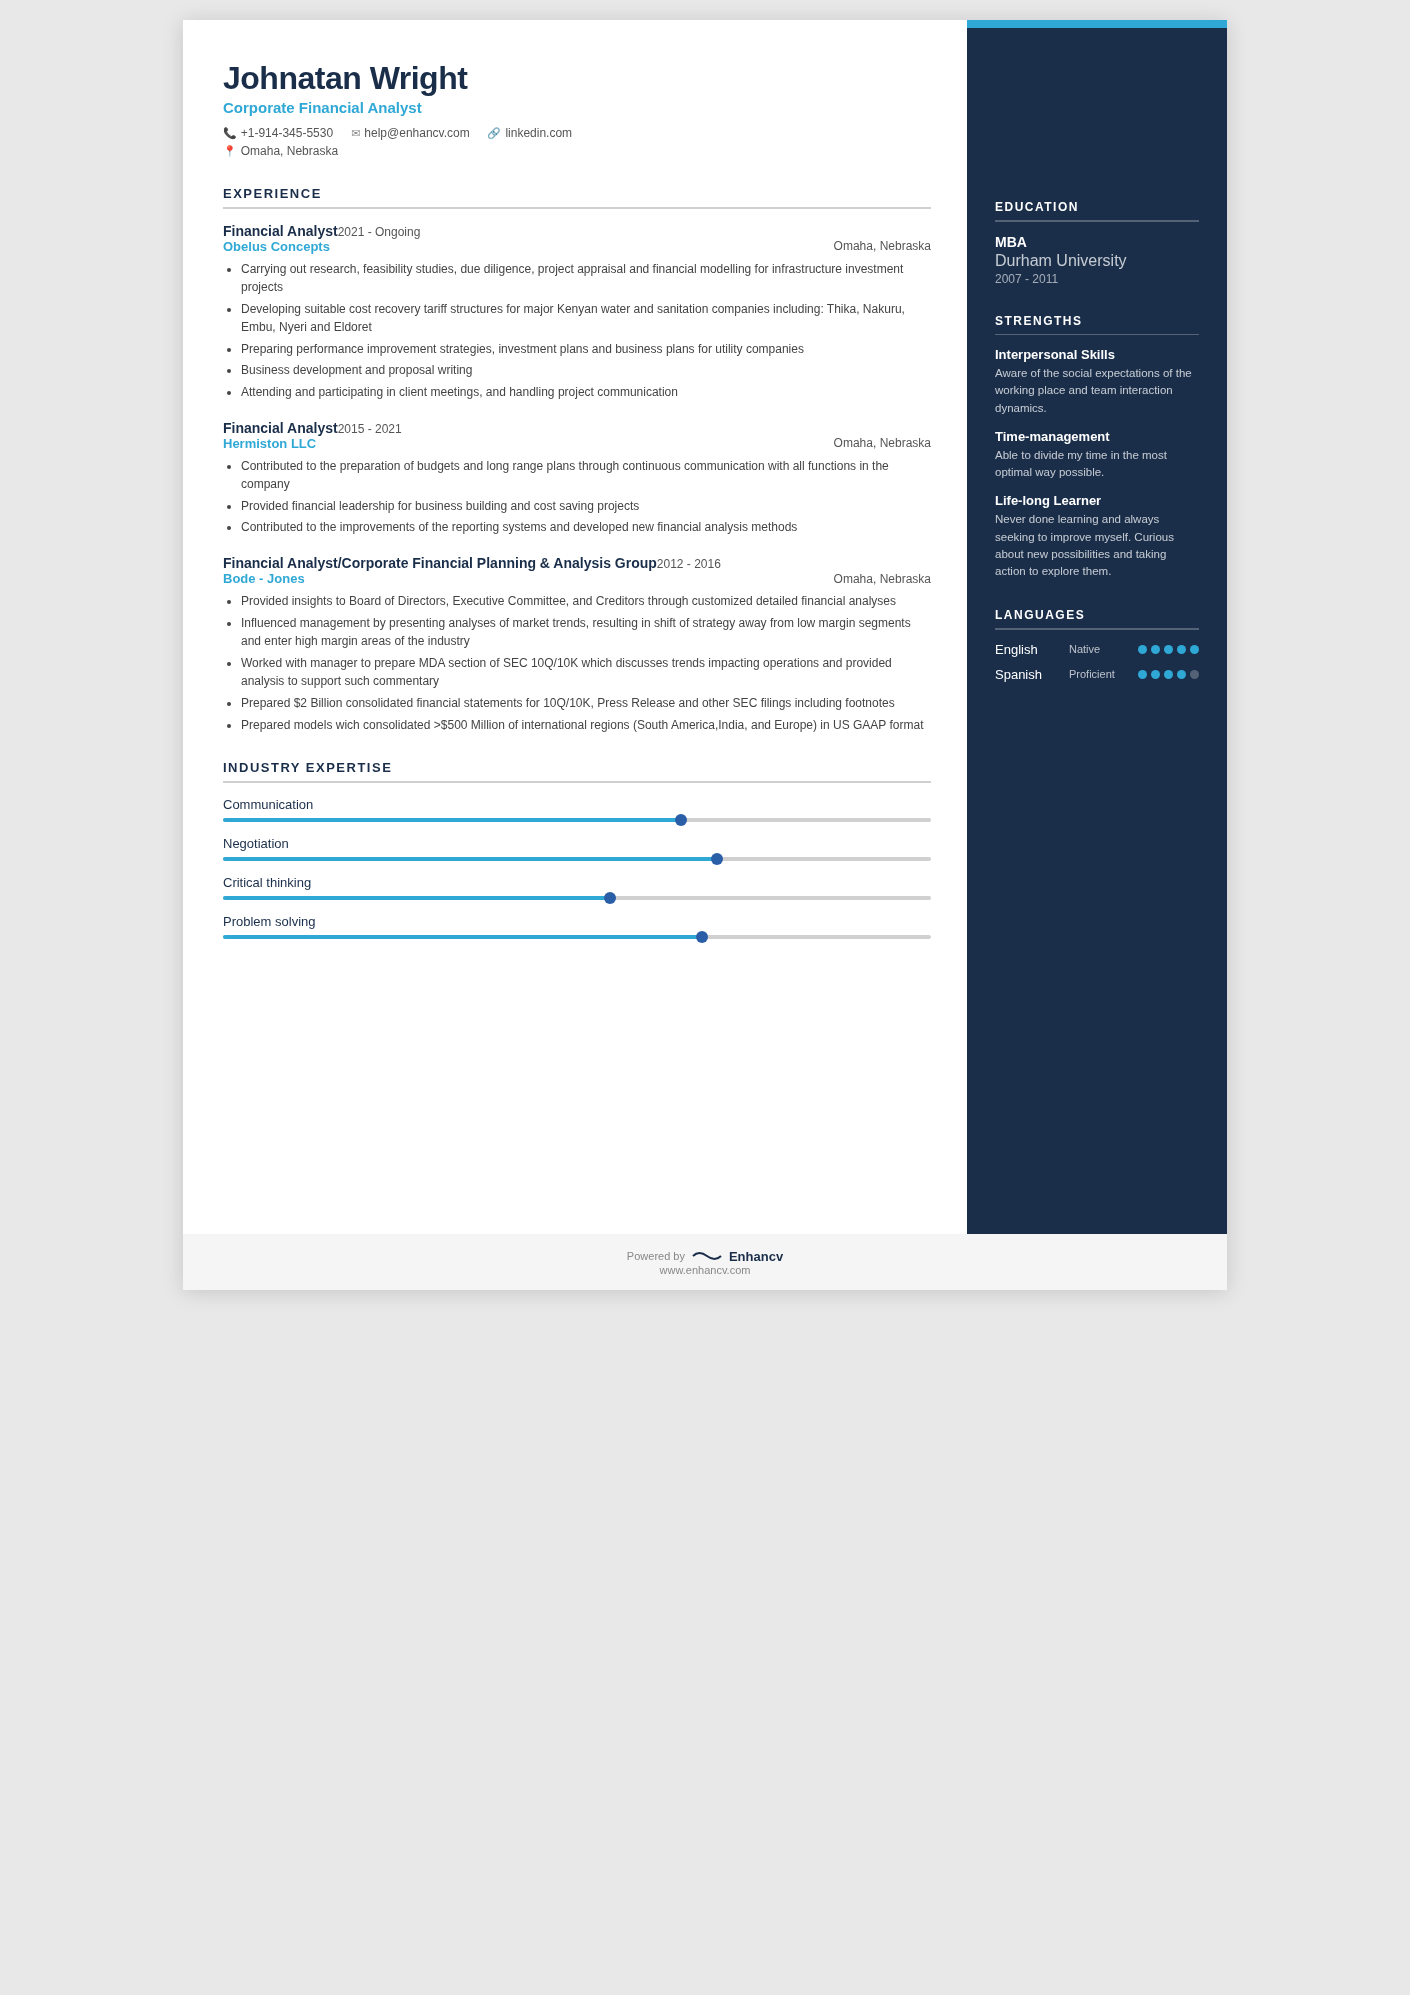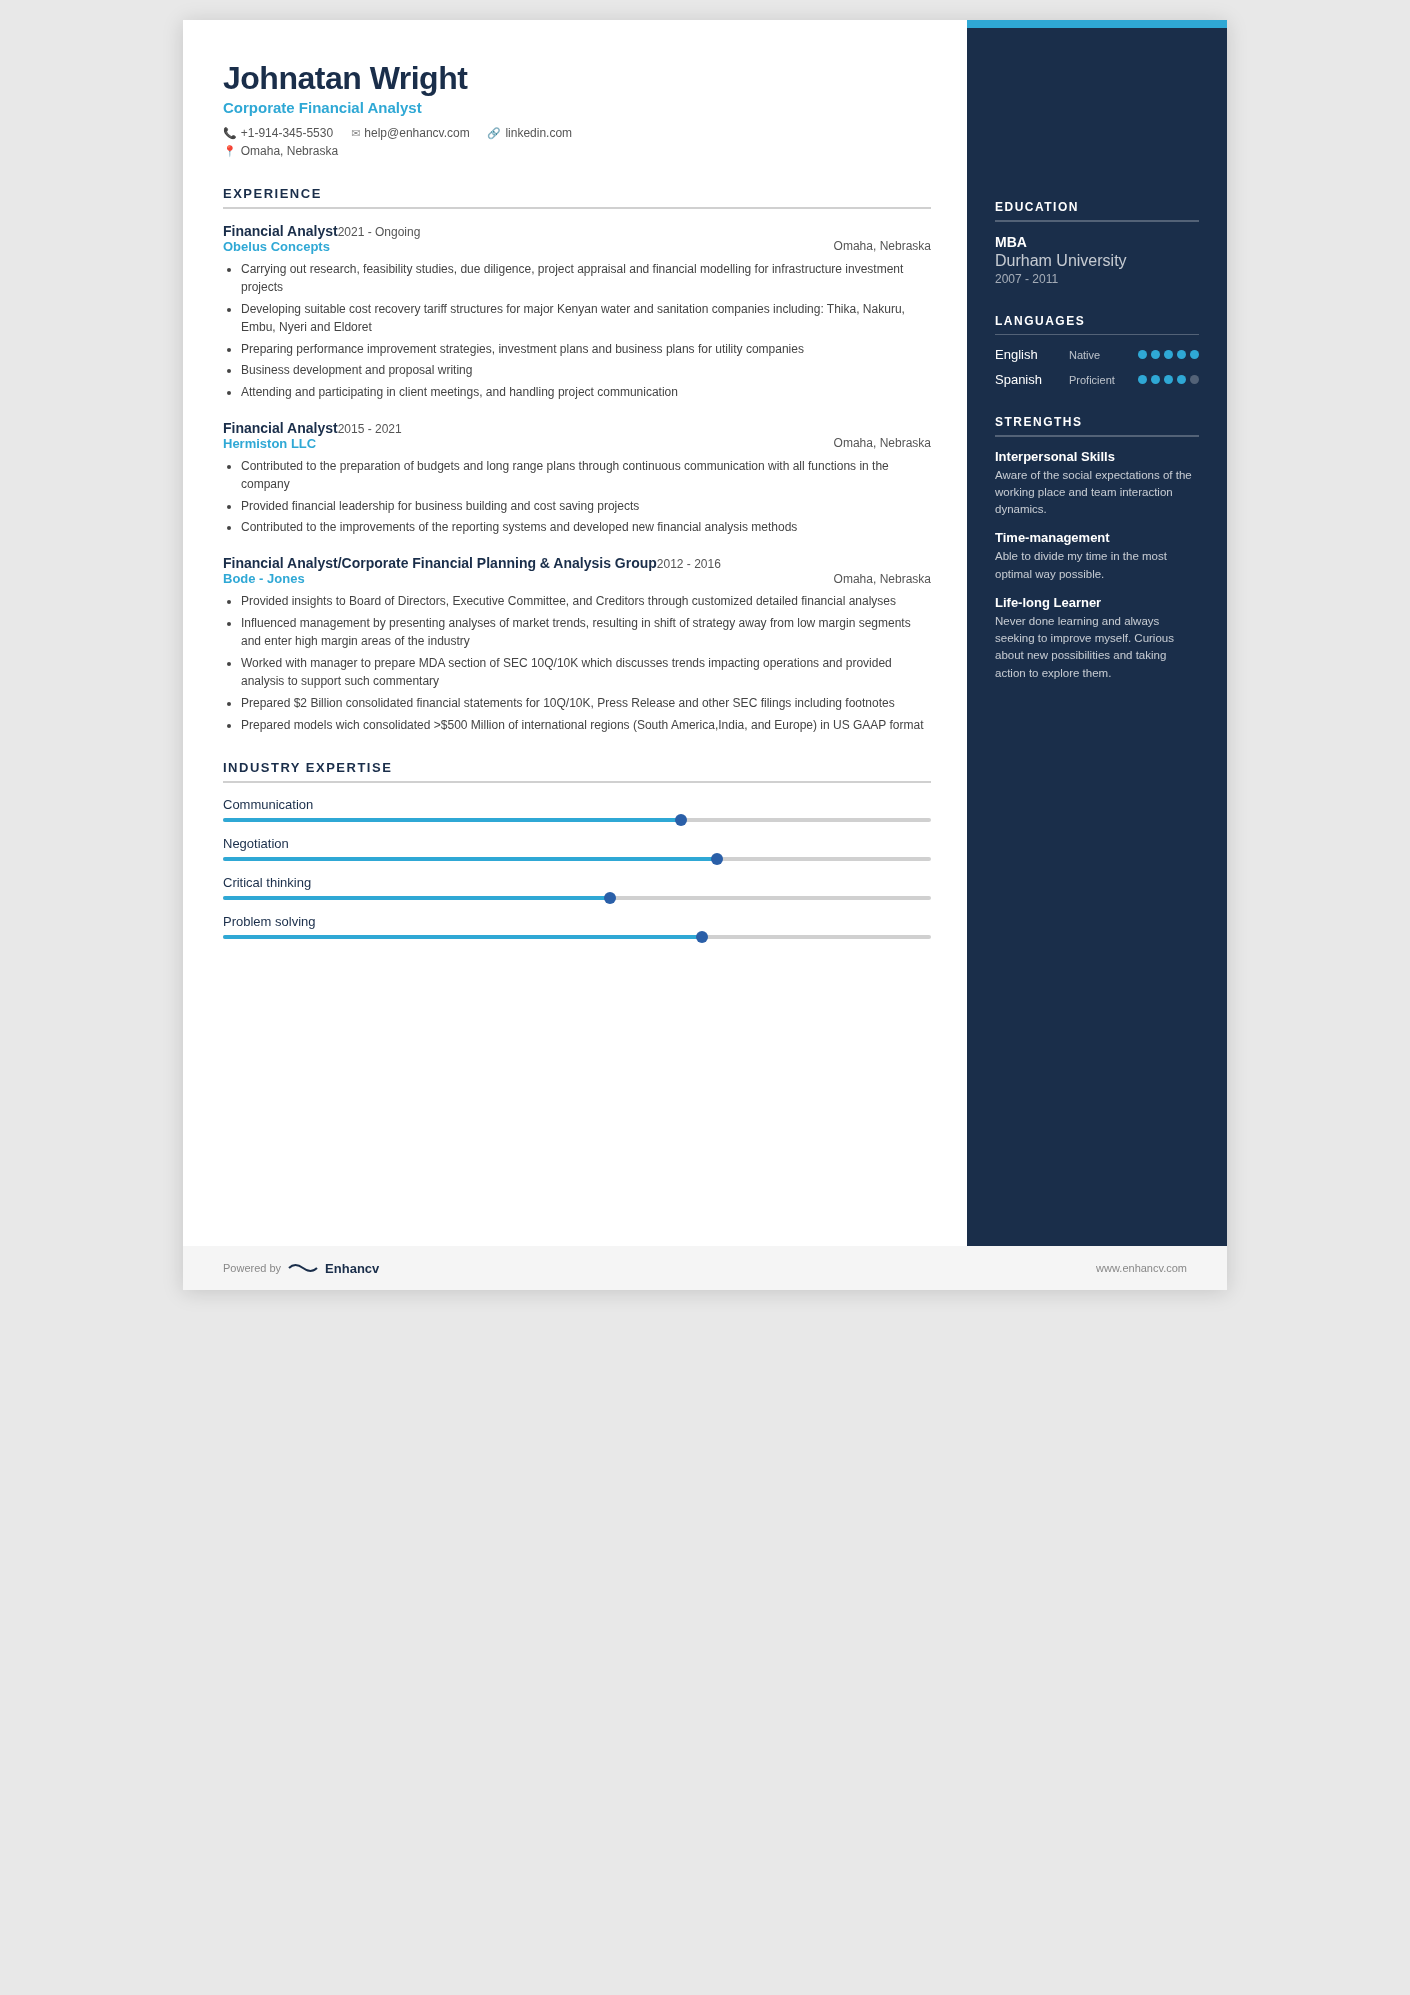--- a/index.html
+++ b/index.html
@@ -274,20 +274,21 @@
       bottom: 0;
       left: 0;
       right: 0;
       background: #f5f5f5;
       padding: 14px 40px;
       display: flex;
       justify-content: space-between;
       align-items: center;
       font-size: 11px;
       color: #888;
+      flex-direction: column;
     }
     .footer-brand {
       display: flex;
       align-items: center;
       gap: 6px;
     }
     .footer-logo {
       font-size: 13px;
       font-weight: 700;
       color: #1a2e4a;
@@ -423,20 +424,37 @@
 
     <div class="right-section">
       <div class="right-section-title">EDUCATION</div>
       <div class="right-divider"></div>
       <div class="edu-degree">MBA</div>
       <div class="edu-school">Durham University</div>
       <div class="edu-years">2007 - 2011</div>
     </div>
 
     <div class="right-section">
+      <div class="right-section-title">STRENGTHS</div>
+      <div class="right-divider"></div>
+      <div class="strength-item">
+        <div class="strength-title">Interpersonal Skills</div>
+        <div class="strength-desc">Aware of the social expectations of the working place and team interaction dynamics.</div>
+      </div>
+      <div class="strength-item">
+        <div class="strength-title">Time-management</div>
+        <div class="strength-desc">Able to divide my time in the most optimal way possible.</div>
+      </div>
+      <div class="strength-item">
+        <div class="strength-title">Life-long Learner</div>
+        <div class="strength-desc">Never done learning and always seeking to improve myself. Curious about new possibilities and taking action to explore them.</div>
+      </div>
+    </div>
+
+    <div class="right-section">
       <div class="right-section-title">LANGUAGES</div>
       <div class="right-divider"></div>
       <div class="lang-item">
         <span class="lang-name">English</span>
         <span class="lang-level">Native</span>
         <div class="lang-dots">
           <span class="lang-dot filled"></span>
           <span class="lang-dot filled"></span>
           <span class="lang-dot filled"></span>
           <span class="lang-dot filled"></span>
@@ -446,37 +464,20 @@
       <div class="lang-item">
         <span class="lang-name">Spanish</span>
         <span class="lang-level">Proficient</span>
         <div class="lang-dots">
           <span class="lang-dot filled"></span>
           <span class="lang-dot filled"></span>
           <span class="lang-dot filled"></span>
           <span class="lang-dot filled"></span>
           <span class="lang-dot empty"></span>
         </div>
-      </div>
-    </div>
-
-    <div class="right-section">
-      <div class="right-section-title">STRENGTHS</div>
-      <div class="right-divider"></div>
-      <div class="strength-item">
-        <div class="strength-title">Interpersonal Skills</div>
-        <div class="strength-desc">Aware of the social expectations of the working place and team interaction dynamics.</div>
-      </div>
-      <div class="strength-item">
-        <div class="strength-title">Time-management</div>
-        <div class="strength-desc">Able to divide my time in the most optimal way possible.</div>
-      </div>
-      <div class="strength-item">
-        <div class="strength-title">Life-long Learner</div>
-        <div class="strength-desc">Never done learning and always seeking to improve myself. Curious about new possibilities and taking action to explore them.</div>
       </div>
     </div>
 
   </div>
 
   <div class="footer">
     <div class="footer-brand">
       <span>Powered by</span>
       <svg width="32" height="16" viewBox="0 0 32 16">
         <path d="M2 8 Q8 2 16 8 Q24 14 30 8" stroke="#1a2e4a" stroke-width="2" fill="none"></path>

